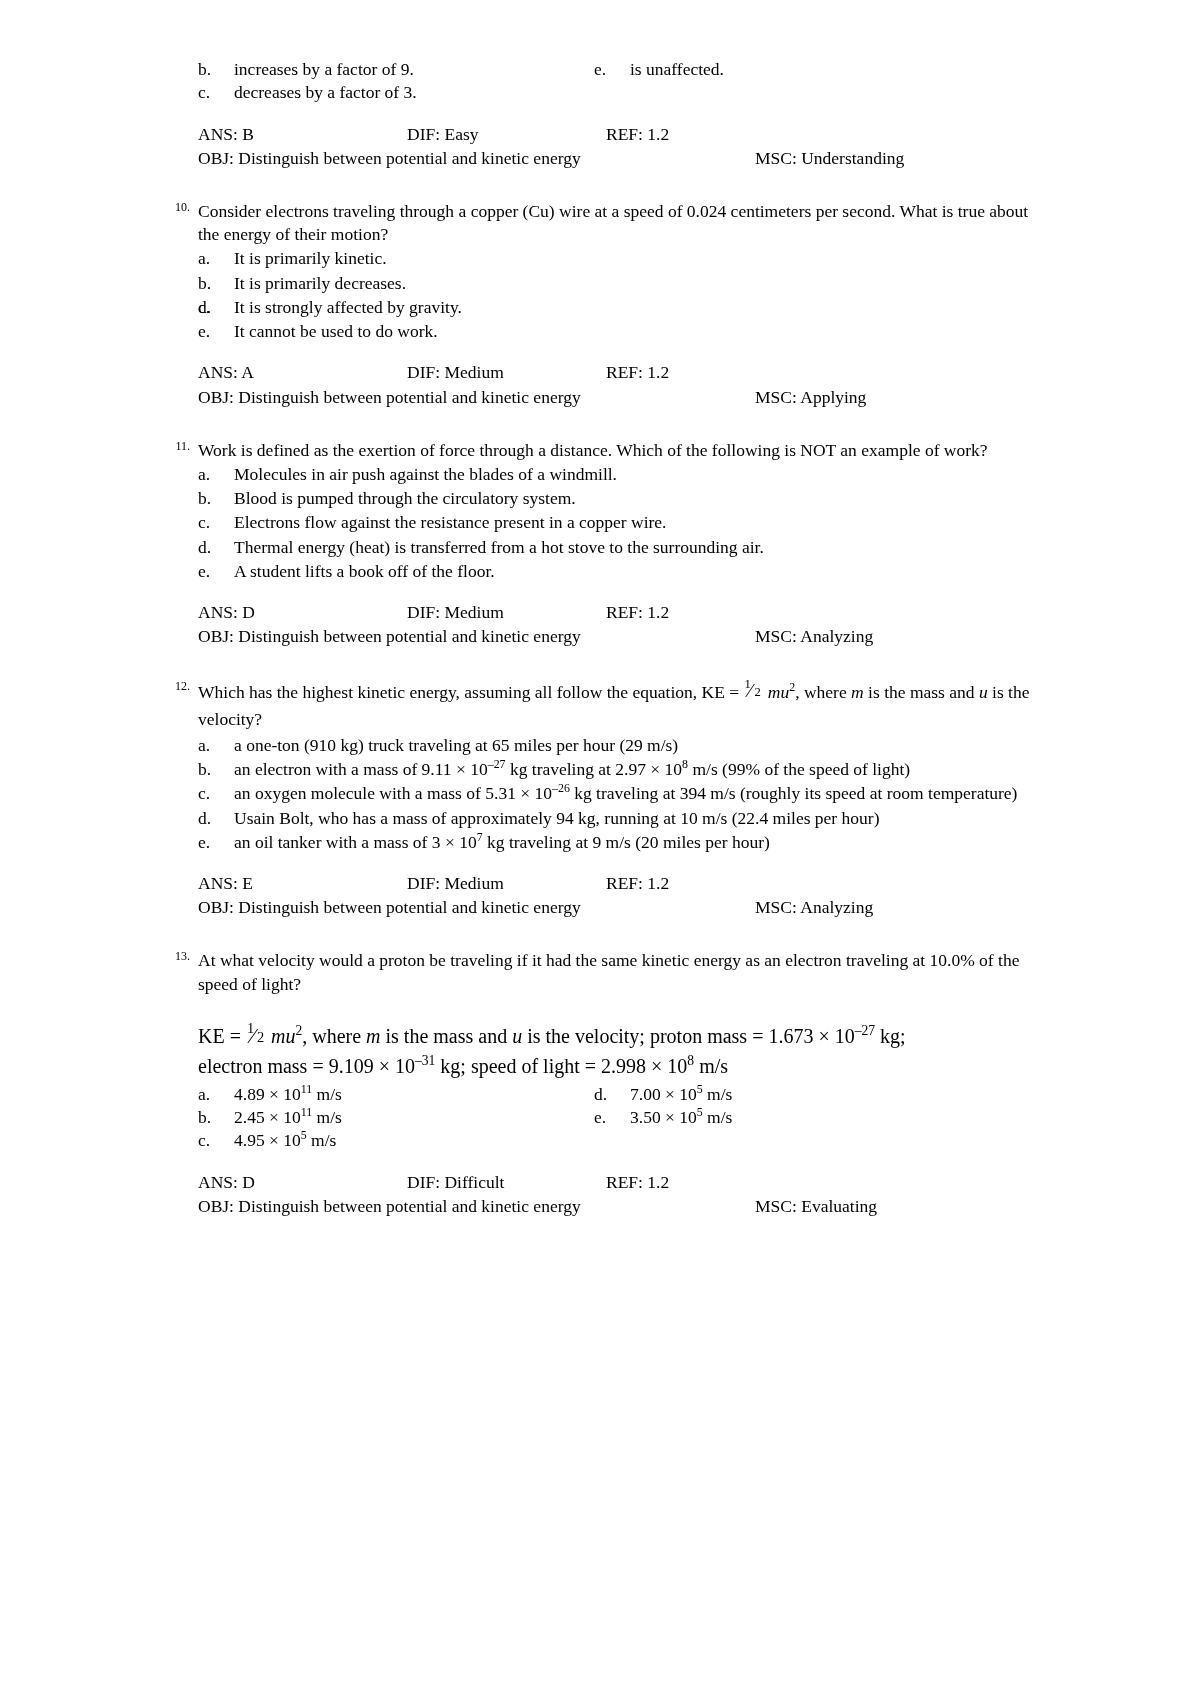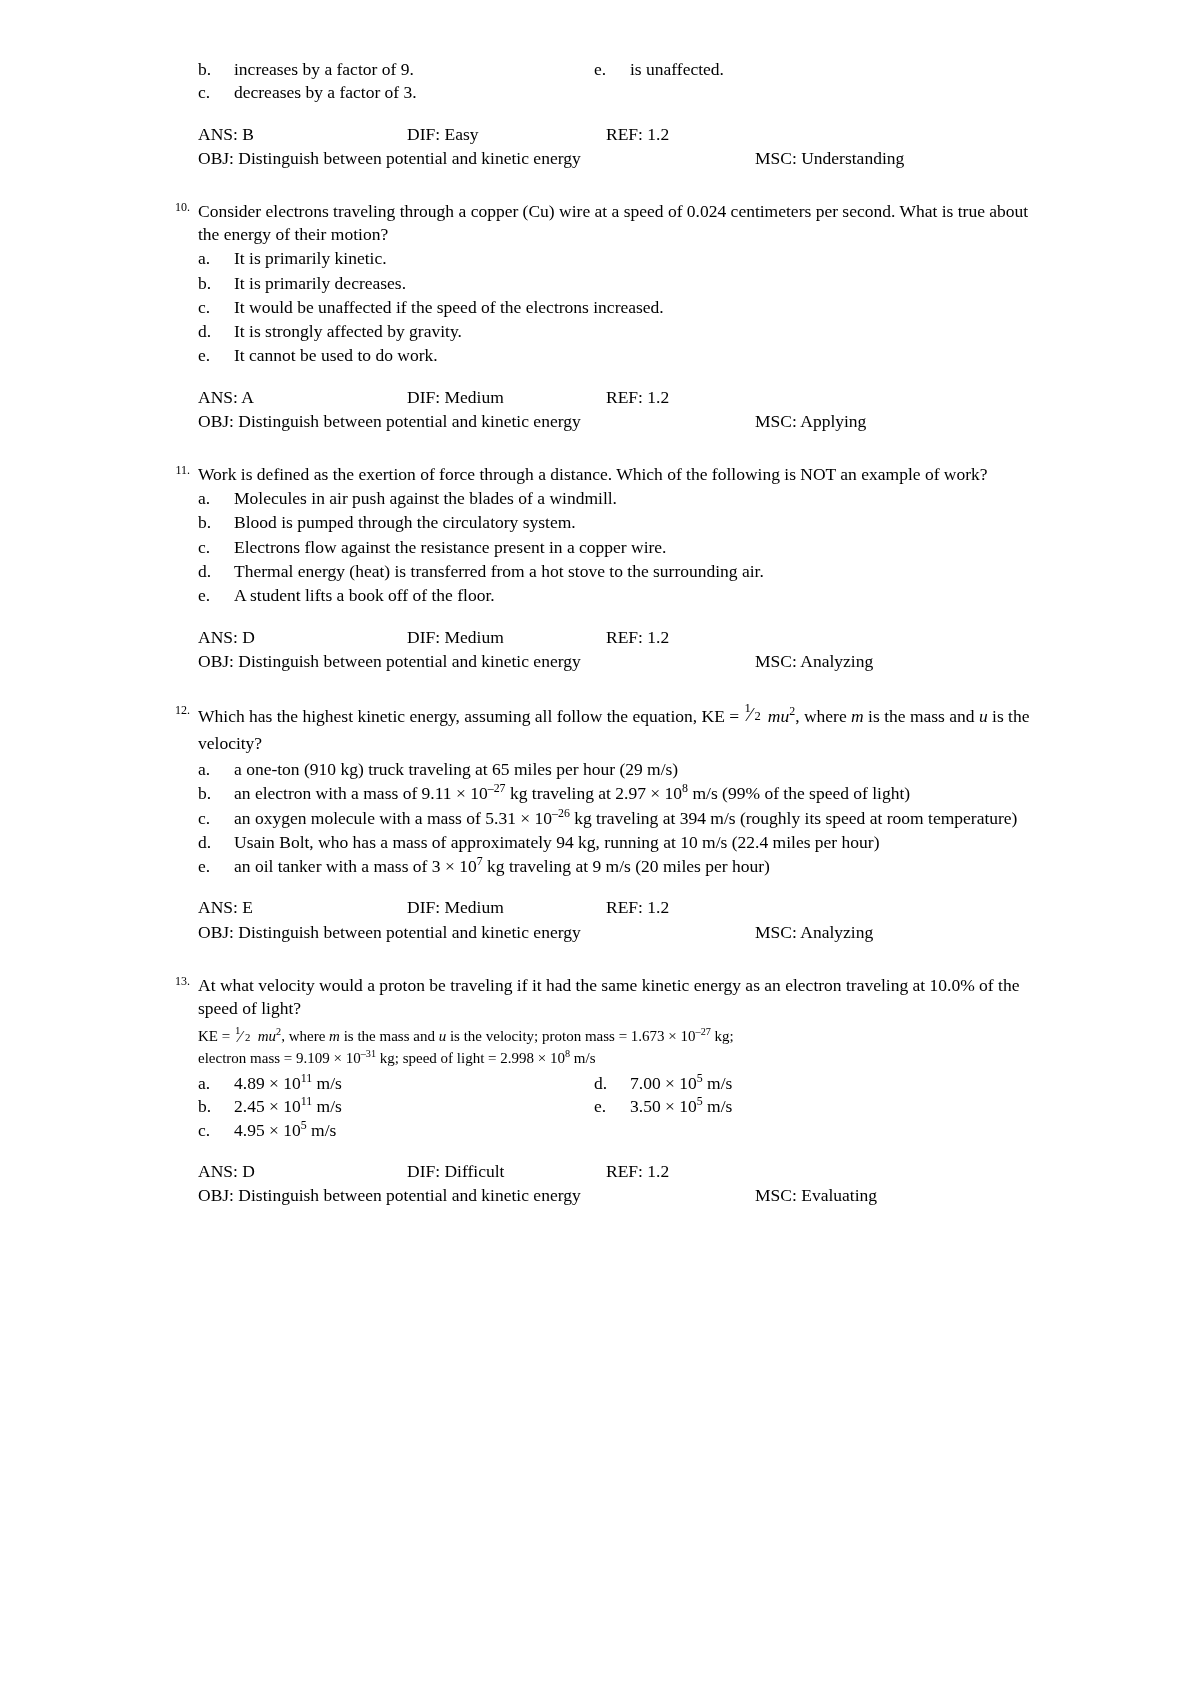--- a/index.html
+++ b/index.html
@@ -136,22 +136,22 @@
     top: -0.30em;
     font-size: 1.05em;
   }
   .frac .d {
     position: absolute;
     left: 11px;
     top: 0.02em;
     font-size: 0.72em;
   }
   .formula-block {
-    margin-top: 4px;
-    font-size: 15px;
+    margin-top: 24px;
+    font-size: 20px;
     line-height: 1.45;
   }
 </style>
 </head>
 <body>
 
 <div class="page">
   <div class="content">
 
     <div class="qblock">
@@ -213,21 +213,20 @@
           <li class="choice">
             <span class="lab">a.</span>
             <span>It is primarily kinetic.</span>
           </li>
           <li class="choice">
             <span class="lab">b.</span>
             <span>It is primarily decreases.</span>
           </li>
           <li class="choice">
             <span class="lab">c.</span>
-            <span>It would be unaffected if the speed of the electrons increased.</span>
           </li>
           <li class="choice">
             <span class="lab">d.</span>
             <span>It is strongly affected by gravity.</span>
           </li>
           <li class="choice">
             <span class="lab">e.</span>
             <span>It cannot be used to do work.</span>
           </li>
         </ul>

